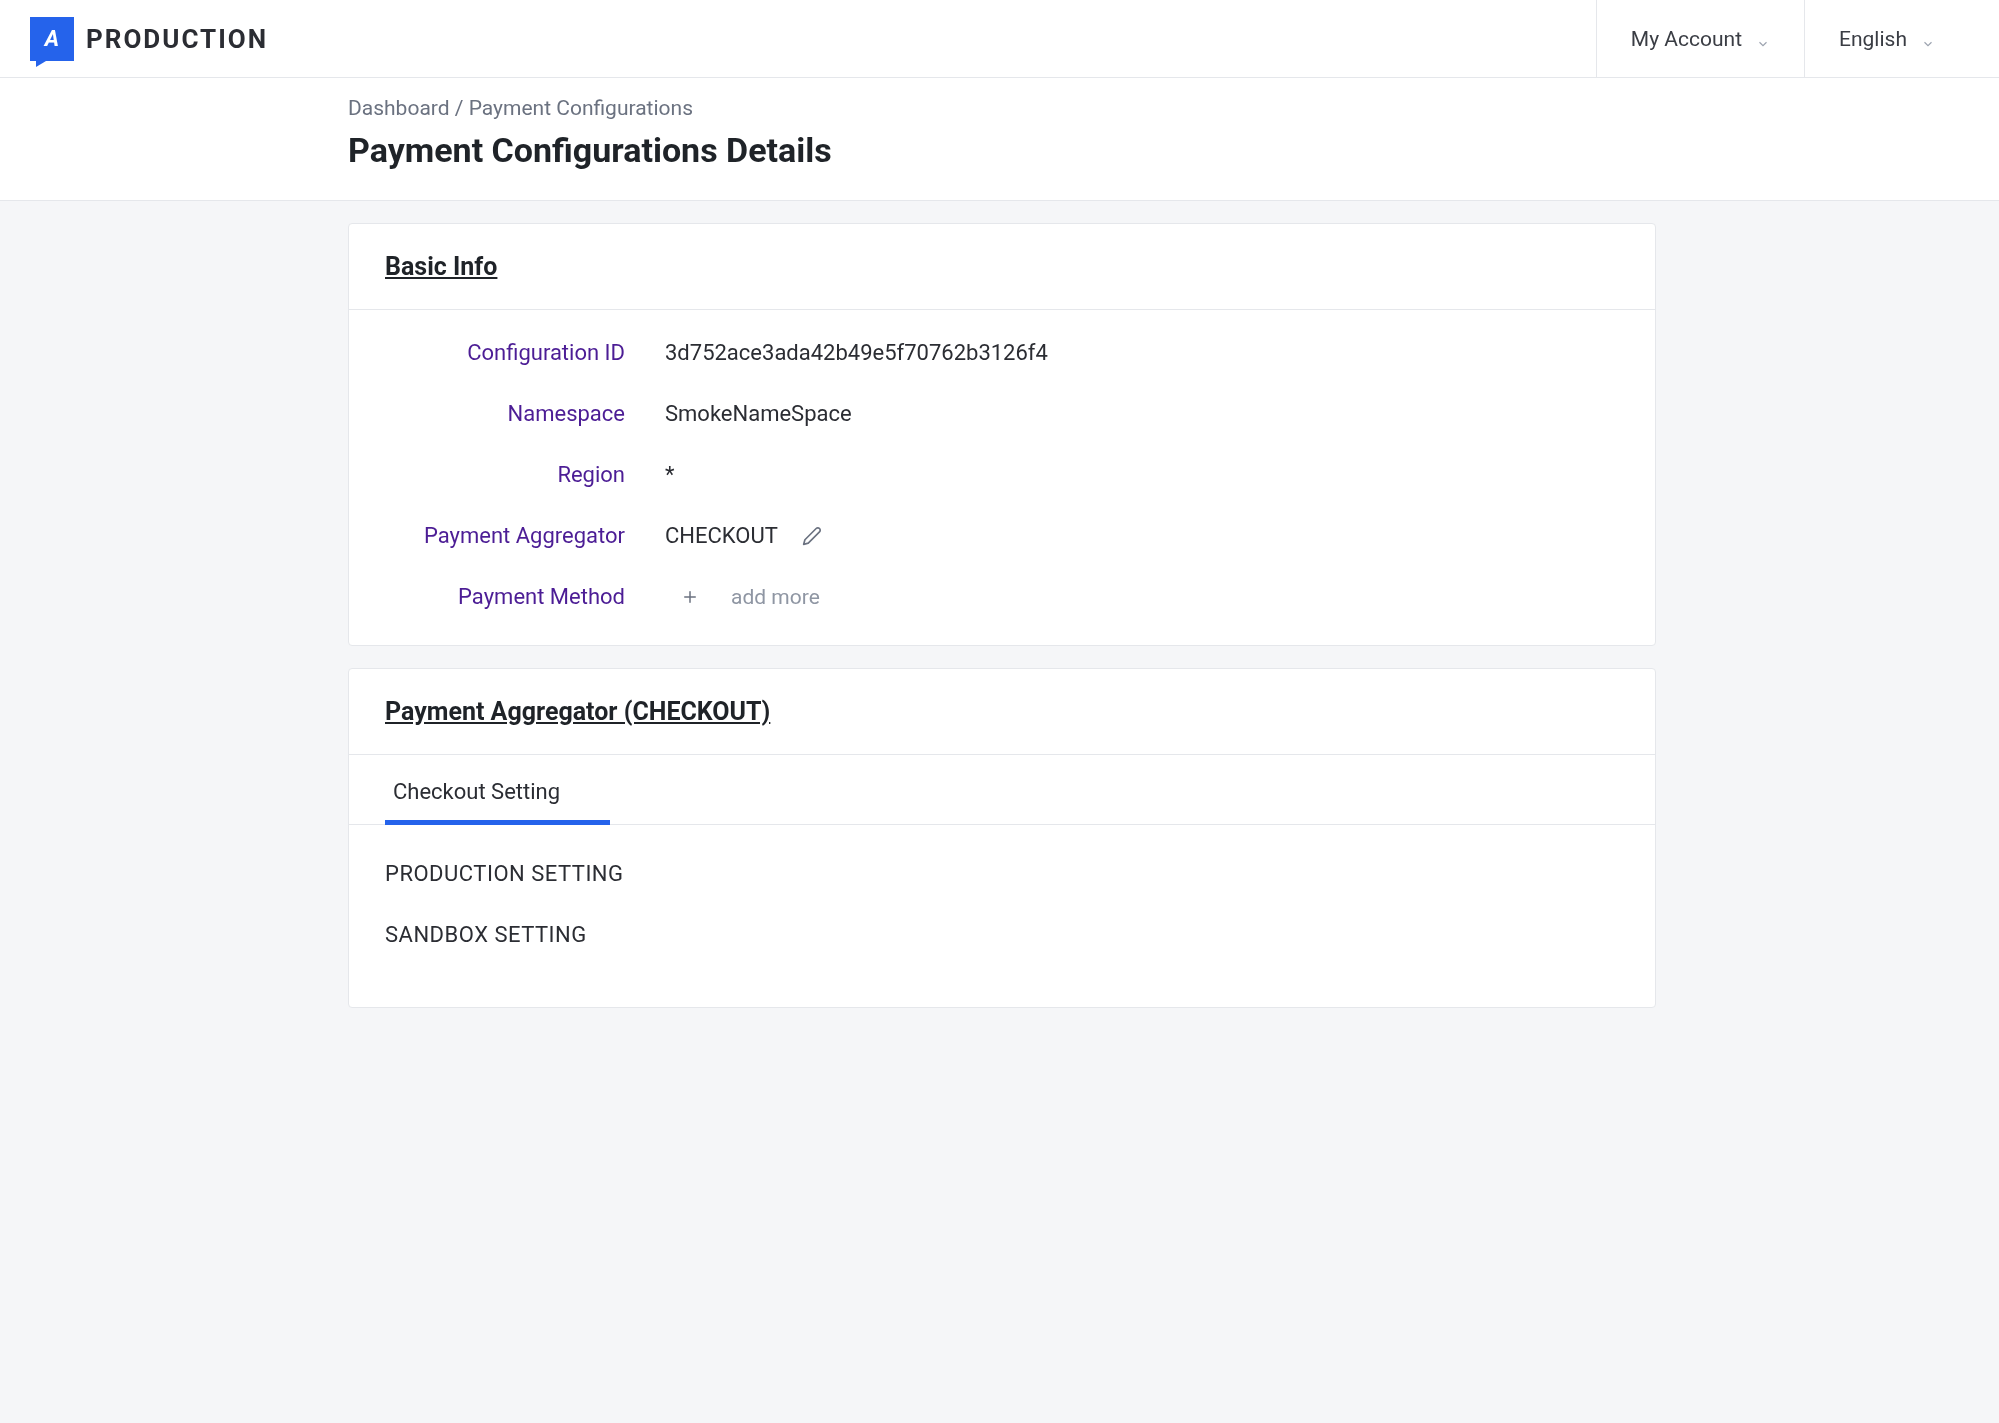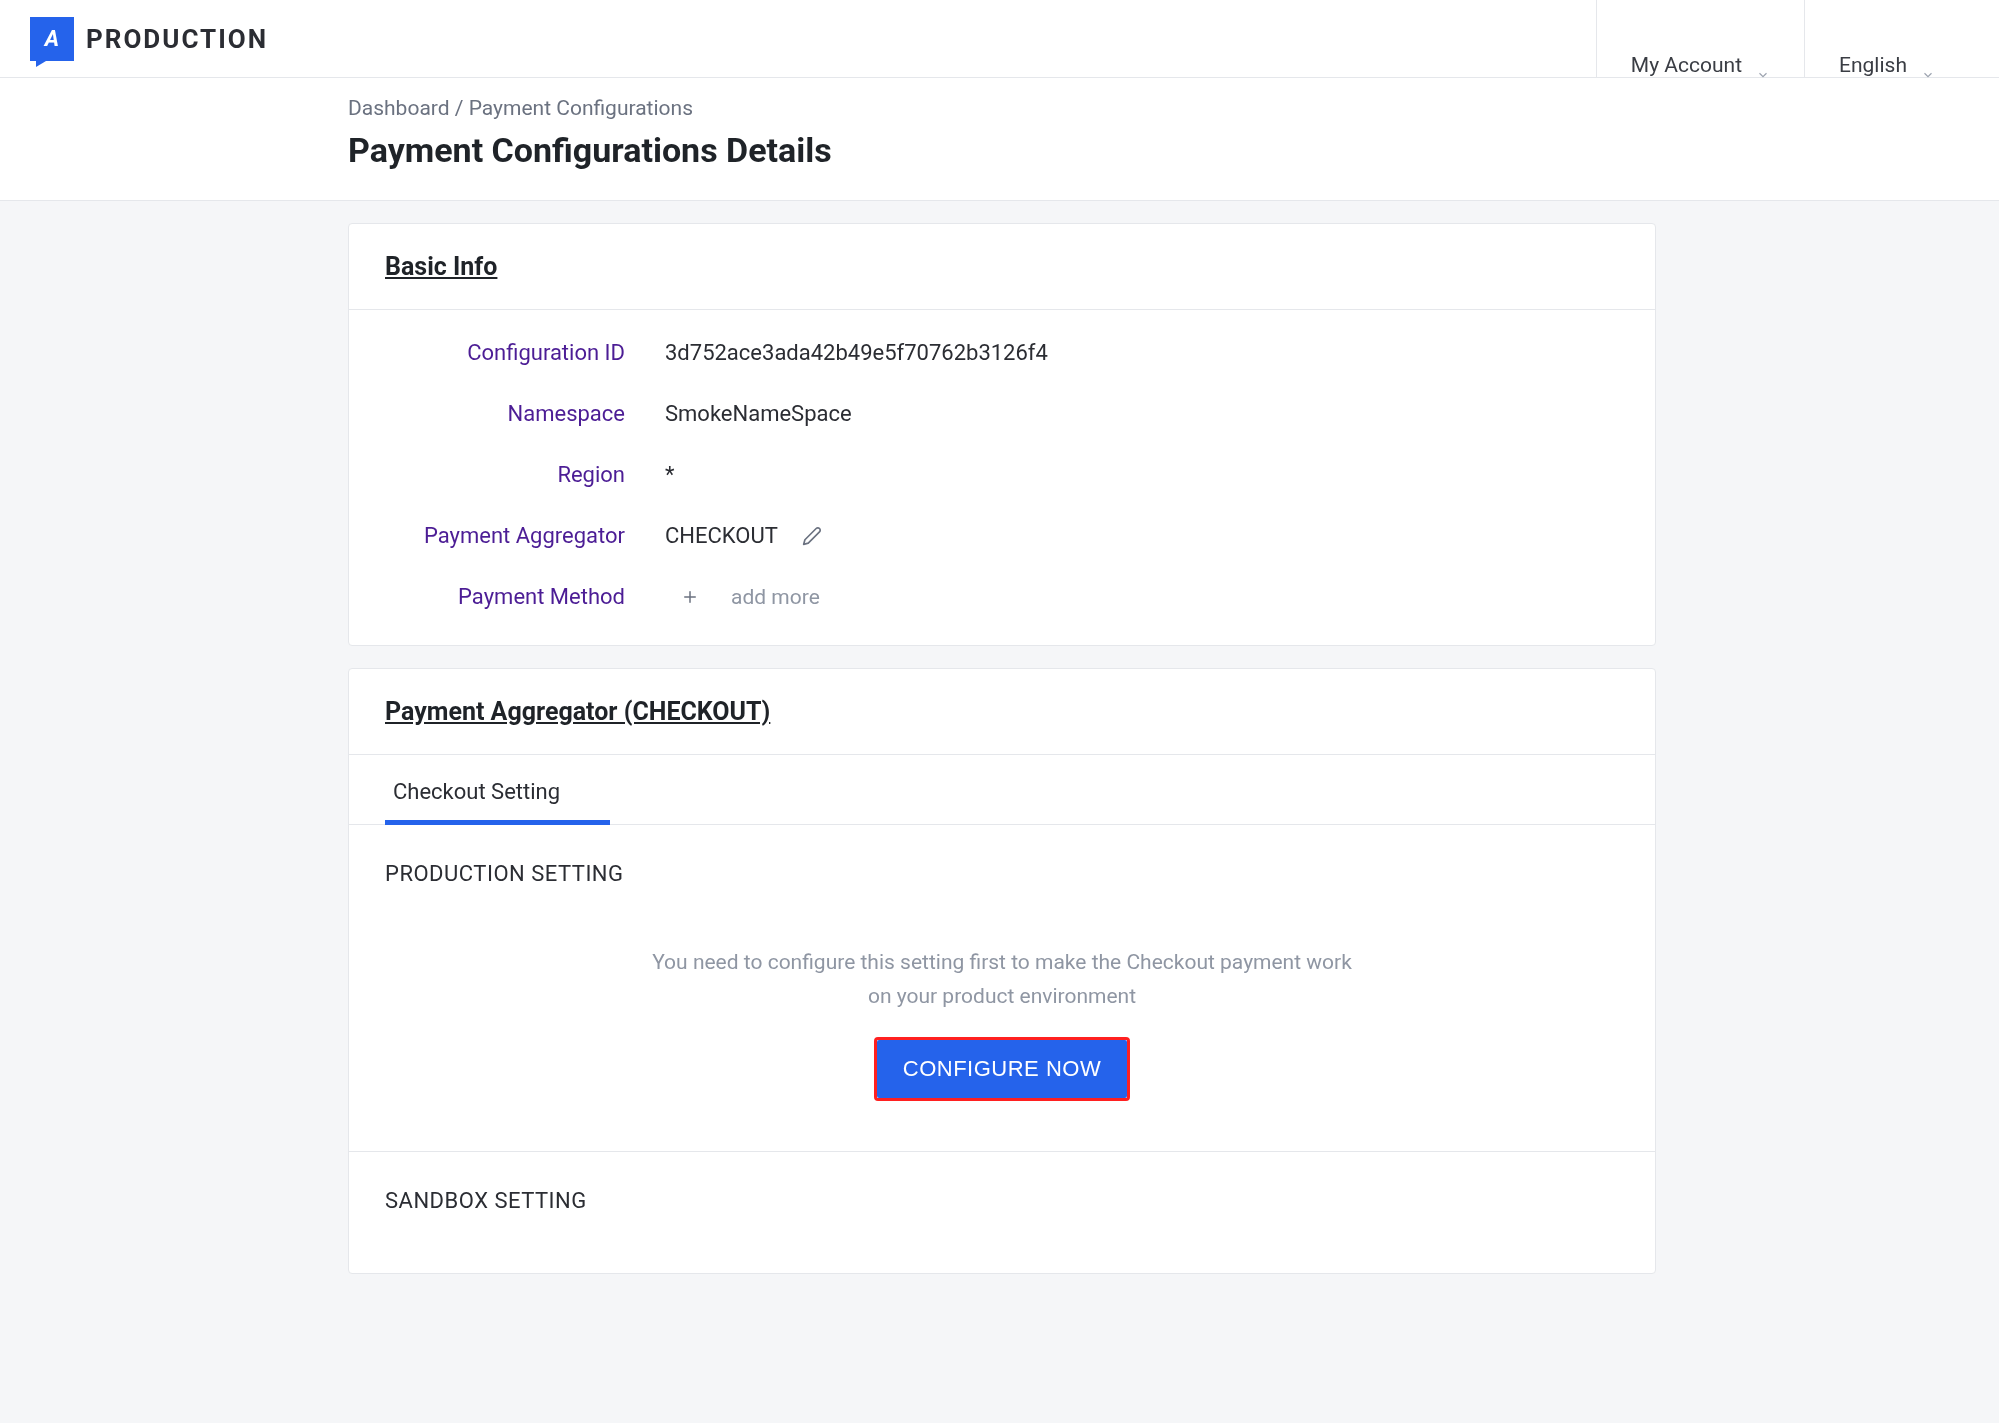--- a/index.html
+++ b/index.html
@@ -52,21 +52,21 @@
       letter-spacing: 2px;
       color: #2b2d33;
     }
     .header-right {
       display: flex;
       align-items: stretch;
       height: 100%;
     }
     .header-item {
       display: flex;
-      align-items: flex-end;
+      align-items: center;
       gap: 14px;
       padding: 0 34px;
       border-left: 1px solid #e5e7eb;
       color: #3a3d44;
       font-size: 21px;
       cursor: pointer;
     }
     .chevron-down {
       width: 14px;
       height: 14px;
@@ -327,26 +327,17 @@
     </div>
 
     <div class="card">
       <div class="card-header">
         <div class="card-title">Payment Aggregator (CHECKOUT)</div>
       </div>
       <div class="tabs">
         <div class="tab active">Checkout Setting</div>
       </div>
       <div class="section-title">PRODUCTION SETTING</div>
-      <div class="config-block">
-        <div class="config-text">
-          <span>You need to configure this setting first to make the Checkout payment work</span><br>
-          <span>on your product environment</span>
-        </div>
-        <div class="config-button-wrap">
-          <button class="config-button">CONFIGURE NOW</button>
-        </div>
-      </div>
       <div class="section-title" style="padding-bottom:60px;">SANDBOX SETTING</div>
     </div>
 
   </div>
 </div>
 
 </body></html>

